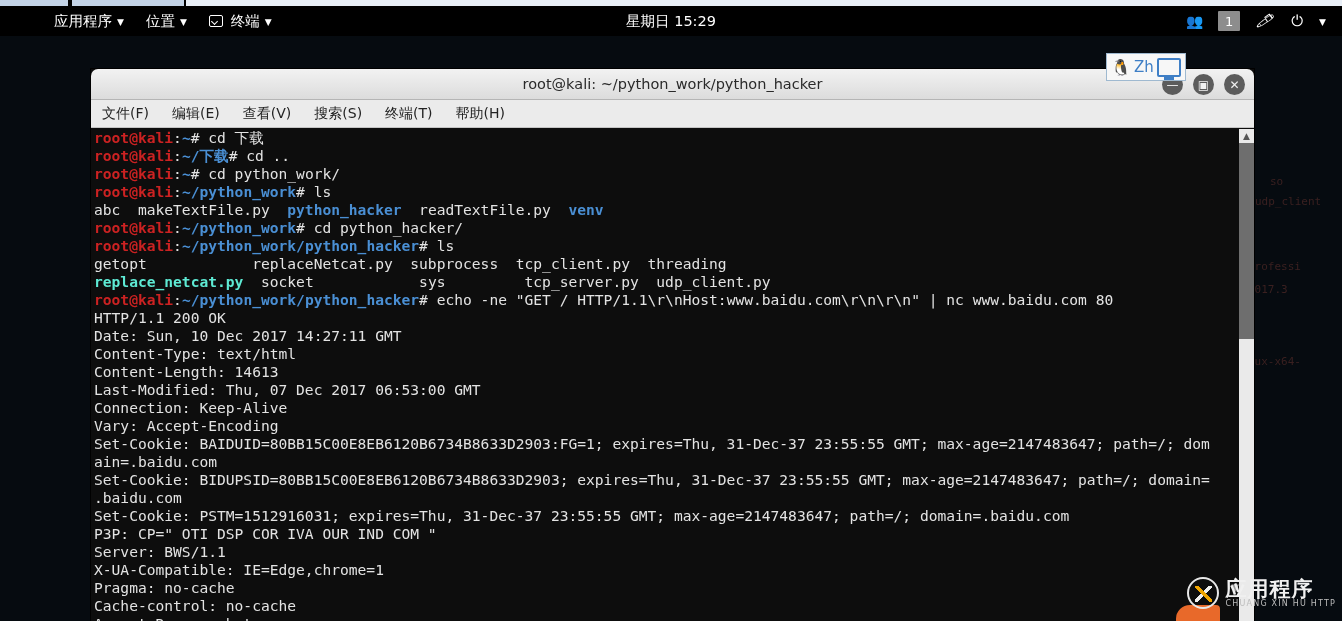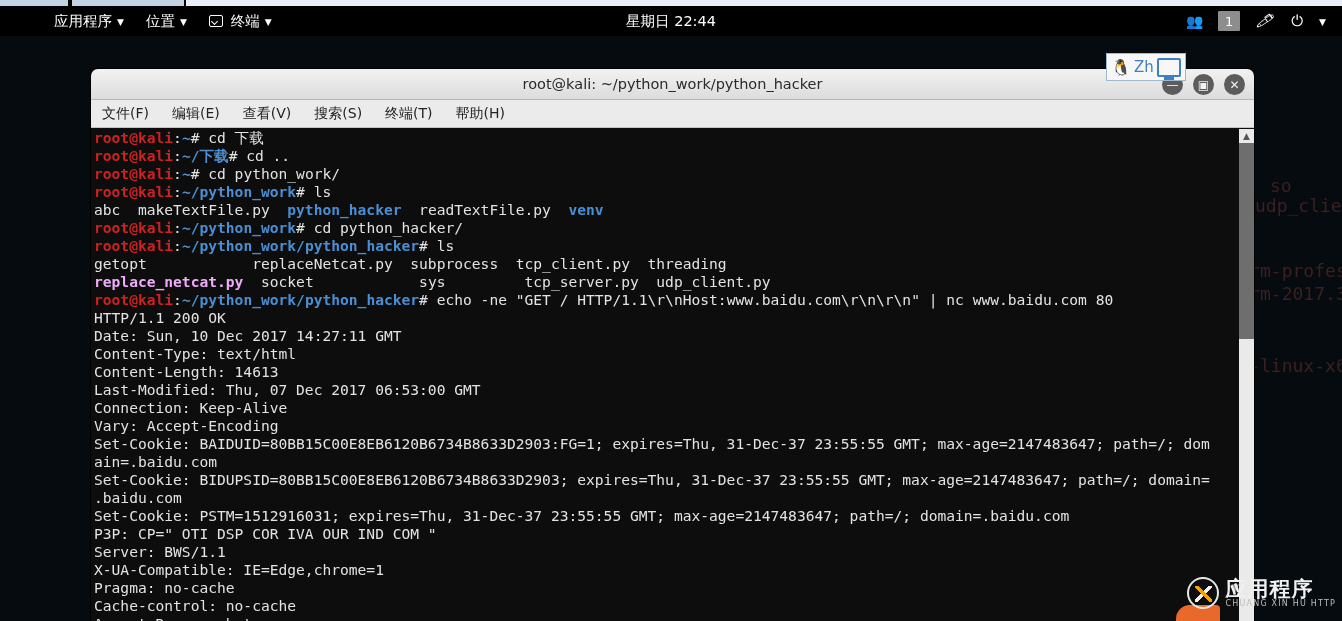--- a/index.html
+++ b/index.html
@@ -76,21 +76,21 @@
   .desk-icons {
     position:absolute; left:345px; top:140px; width:470px; height:320px;
     color:#4a4a4a; font-size:12.5px;
     font-family:"DejaVu Sans","Liberation Sans",sans-serif;
     opacity:0.85;
   }
   .di { position:absolute; text-align:center; width:72px; }
   .di .box { width:38px; height:34px; margin:0 auto 2px; background:rgba(120,120,120,0.22); border-radius:3px; }
 
   
-  .ghost-words { position:absolute; color:#3a2020; font-family:"DejaVu Sans Mono","Liberation Mono",monospace; font-size:18px; white-space:nowrap; }
+  .ghost-words { position:absolute; color:#3a2020; font-family:"DejaVu Sans Mono","Liberation Mono",monospace; font-size:11px; white-space:nowrap; }
 
   
   .fm {
     position:absolute; left:800px; top:88px; width:374px; height:305px;
     background:#2b2b2b; opacity:0.30;
   }
   .fm-head {
     height:36px; background:#383838; display:flex; align-items:center;
     justify-content:flex-end; gap:8px; padding-right:8px;
   }
@@ -176,21 +176,21 @@
   }
   .term-text {
     position:absolute; left:3px; top:0; right:16px;
     font-family:"DejaVu Sans Mono","Liberation Mono",monospace;
     font-size:14.6px; line-height:18px;
     color:#e3e3e3; white-space:pre;
   }
   .term-text .rk  { color:#cc2222; font-weight:bold; }
   .term-text .pth { color:#4a8fd4; font-weight:bold; }
   .term-text .dir { color:#4a8fd4; font-weight:bold; }
-  .term-text .grn { color:#f0abfc; font-weight:bold; }
+  .term-text .grn { color:#5eead4; font-weight:bold; }
   .term-text .wht { color:#e3e3e3; }
   .term-line { height:18px; }
 
   
   .mw-sb { position:absolute; right:0; top:60px; width:15px; bottom:0; background:#eaeaea; }
   .mw-sb .up { height:14px; color:#555; font-size:9px; text-align:center; line-height:14px; }
   .mw-sb .thumb { position:absolute; left:0; right:0; top:14px; height:196px; background:#6e6e6e; }
 
   
   .ime {
@@ -257,21 +257,21 @@
       <div class="panel-item">
         <span>位置</span>
         <span class="caret">▼</span>
       </div>
       <div class="panel-item">
         <span class="term-glyph"></span>
         <span>终端</span>
         <span class="caret">▼</span>
       </div>
     </div>
-    <div class="panel-clock">星期日 22:44</div>
+    <div class="panel-clock">星期日 15:29</div>
     <div class="panel-right">
       <span class="icon-users">👥</span>
       <span class="ws-badge">1</span>
       <span class="icon-pen">🖊</span>
       <span class="icon-power">⏻</span>
       <span class="caret">▼</span>
     </div>
   </div>
 
   <div class="desktop">

